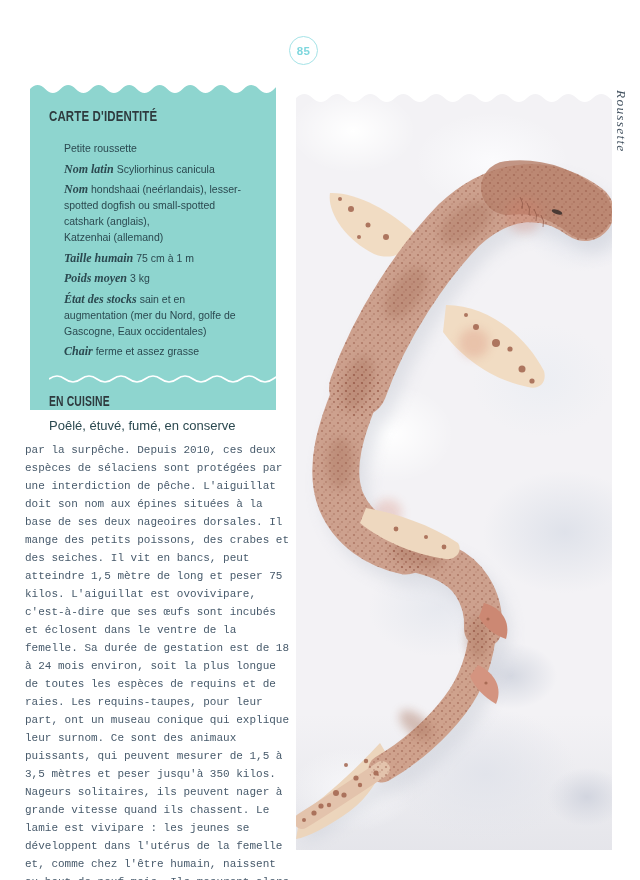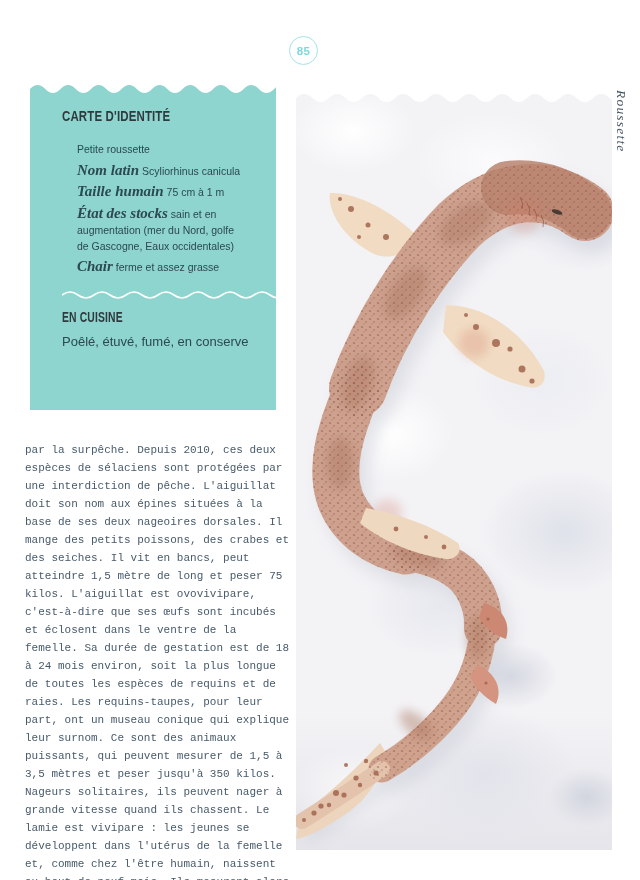--- a/index.html
+++ b/index.html
@@ -12,28 +12,28 @@
   .page-number-badge span{color:#7ed7de;font-size:11.5px;font-weight:bold;letter-spacing:.3px;}
 
   
   .side-label{position:absolute;right:11px;top:90px;
         writing-mode:vertical-rl;text-orientation:mixed;
         font-family:"Liberation Serif",serif;font-style:italic;font-size:13.5px;
         letter-spacing:1.2px;color:#42515f;}
 
   
   .card{position:absolute;left:30px;top:93px;width:246px;height:317px;background:#8ed5cf;
-        box-sizing:border-box;padding:14px 14px 0 32px;}
+        box-sizing:border-box;padding:14px 14px 0 19px;}
   .card-wave{position:absolute;left:0;top:-9px;width:100%;height:9px;display:block;}
   .card-title{margin:0 0 7px 0;font-size:15.5px;font-weight:bold;color:#2e3a3e;
         letter-spacing:.2px;transform:scaleX(.74);transform-origin:left center;white-space:nowrap;}
   .rows{margin:15px;}
   .row{margin:0 0 4.5px 0;line-height:16px;font-size:10.5px;color:#2b4950;}
   .row .lbl{font-family:"Liberation Serif",serif;font-style:italic;font-weight:bold;
-        font-size:15px;margin-right:3px;}
+        font-size:12px;margin-right:3px;}
   .row .lbl:empty{margin-right:0;}
   .row .val{white-space:pre-line;}
   .divider{display:block;margin:6px 0 0 0;width:230px;height:9px;}
   .cuisine-title{margin:10px 0 9px 0;font-size:14px;}
   .cuisine-text{margin:0;font-size:13px;color:#2b4950;line-height:15px;}
 
   
   .photo{position:absolute;left:296px;top:93px;width:316px;height:757px;margin:0;overflow:hidden;
      background-color:#f3f2f5;
      background-image:
@@ -71,21 +71,24 @@
   <section class="card">
     <svg class="card-wave" viewBox="0 0 266 9" preserveAspectRatio="none" aria-hidden="true">
       <path fill="#8ed5cf" d="M0,5 Q8.25,-3 16.5,5 T33,5 T49.5,5 T66,5 T82.5,5 T99,5 T115.5,5 T132,5 T148.5,5 T165,5 T181.5,5 T198,5 T214.5,5 T231,5 T247.5,5 T264,5 T280.5,5 L281,9 L0,9 Z"></path>
     </svg>
 
     <h2 class="card-title">CARTE D'IDENTITÉ</h2>
 
     <div class="rows">
       <p class="row"><span class="lbl"></span><span class="val">Petite roussette</span></p>
       <p class="row"><span class="lbl">Nom latin</span><span class="val">Scyliorhinus canicula</span></p>
+      <p class="row"><span class="lbl">Nom</span><span class="val">hondshaai (neérlandais), lesser-spotted dogfish ou small-spotted catshark (anglais),
+Katzenhai (allemand)</span></p>
       <p class="row"><span class="lbl">Taille humain</span><span class="val">75 cm à 1 m</span></p>
+      <p class="row"><span class="lbl">Poids moyen</span><span class="val">3 kg</span></p>
       <p class="row"><span class="lbl">État des stocks</span><span class="val">sain et en augmentation (mer du Nord, golfe de Gascogne, Eaux occidentales)</span></p>
       <p class="row"><span class="lbl">Chair</span><span class="val">ferme et assez grasse</span></p>
     </div>
 
     <svg class="divider" viewBox="0 0 230 9" preserveAspectRatio="none" aria-hidden="true">
       <path fill="none" stroke="#ffffff" stroke-width="1.6" d="M0,5 Q8,-1 16,5 T32,5 T48,5 T64,5 T80,5 T96,5 T112,5 T128,5 T144,5 T160,5 T176,5 T192,5 T208,5 T224,5 T240,5"></path>
     </svg>
 
     <h3 class="card-title cuisine-title">EN CUISINE</h3>
     <p class="cuisine-text">Poêlé, étuvé, fumé, en conserve</p>

